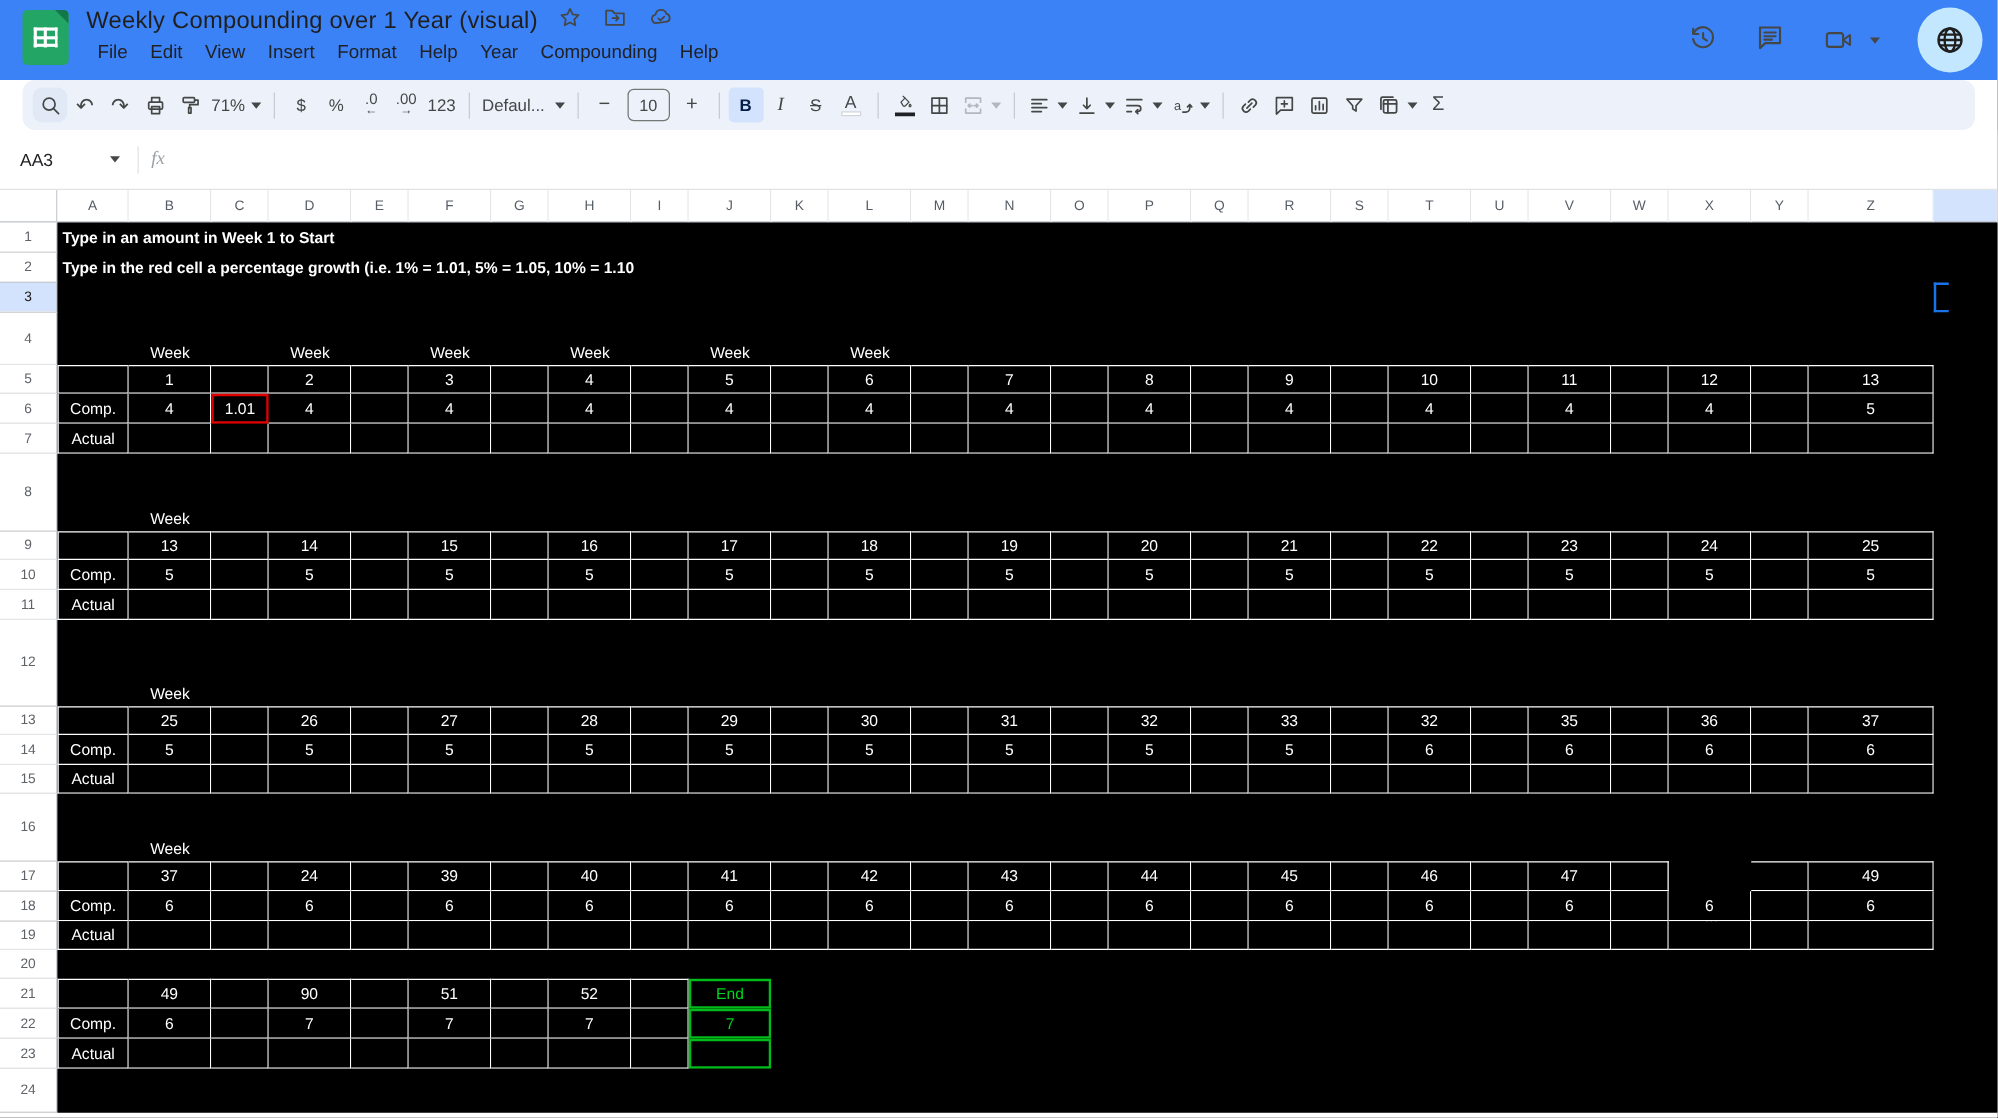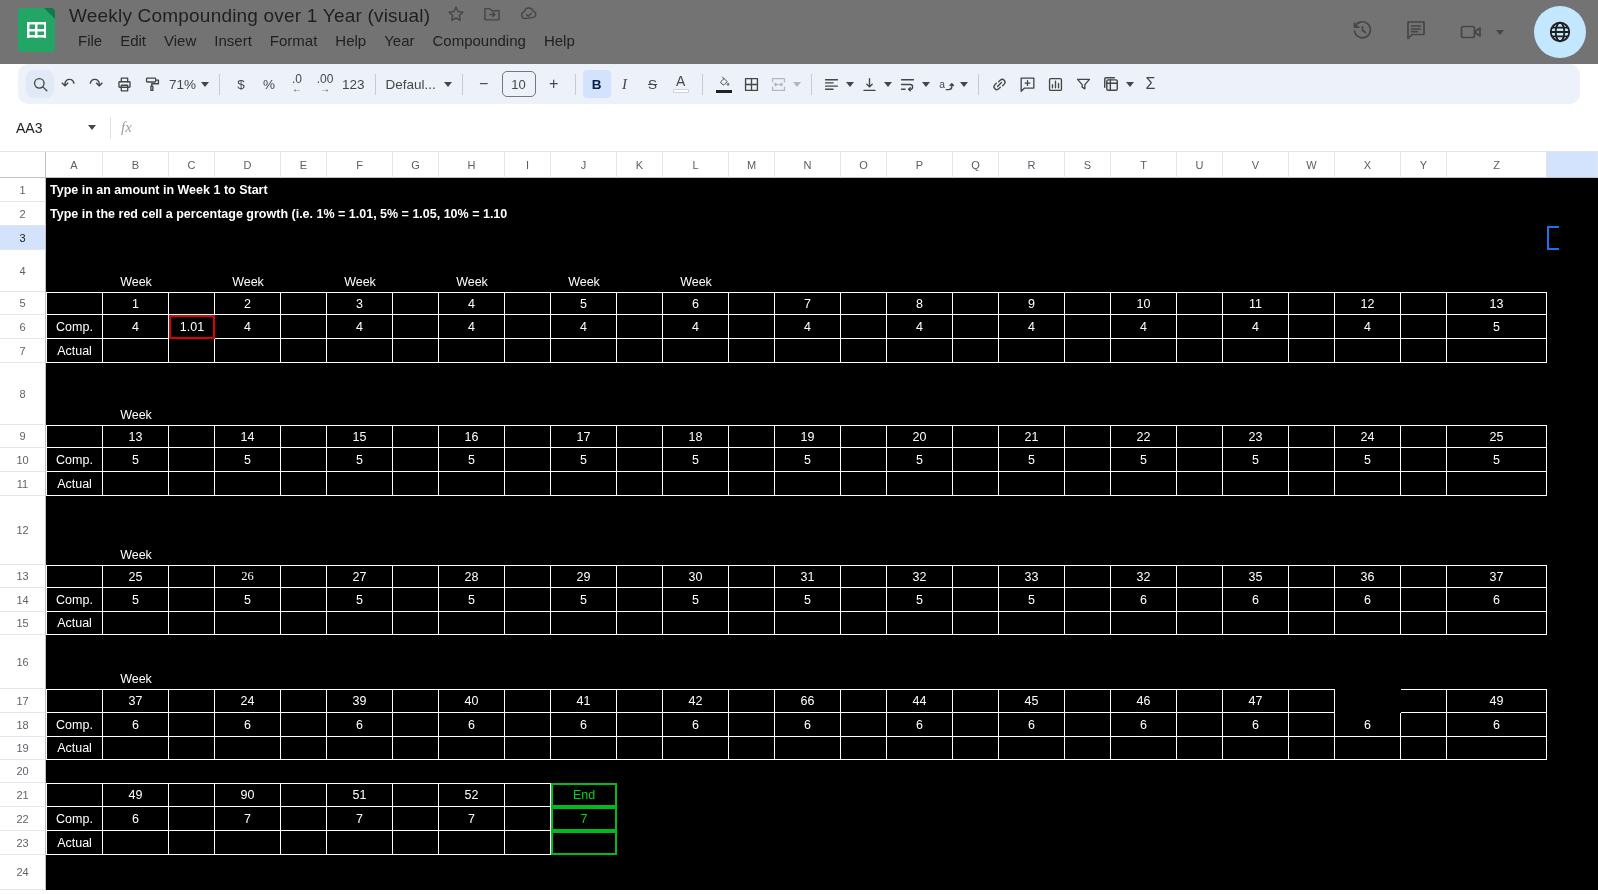--- a/index.html
+++ b/index.html
@@ -1,21 +1,21 @@
 <!DOCTYPE html>
 <html><head>
 <meta charset="utf-8">
 <style>
   * { box-sizing: border-box; margin: 0; padding: 0; }
   html,body { width:1598px; height:894px; overflow:hidden; background:#fff;
               font-family:"Liberation Sans", sans-serif; }
   svg { stroke:#444746; fill:none; stroke-width:1.7; stroke-linecap:round; stroke-linejoin:round; }
 
   
-  .topbar { height:64px; position:relative; background:#737373; display:flex; }
+  .topbar { height:64px; position:relative; background:#3b82f6; display:flex; }
   .logo { width:37px; height:44px; margin:8px 14px 0 18px; background:#23a566; border-radius:4px; position:relative; }
   .logo .fold { position:absolute; top:0; right:0; width:11px; height:11px; background:#12774a; border-radius:0 4px 0 0;
                 clip-path:polygon(0 0,100% 100%,100% 0); }
   .logo .grid2 { position:absolute; left:9px; top:14px; width:19px; height:16px;
                  background:
                    linear-gradient(#fff,#fff) 0 0/100% 2.5px no-repeat,
                    linear-gradient(#fff,#fff) 0 6.5px/100% 2.5px no-repeat,
                    linear-gradient(#fff,#fff) 0 13px/100% 2.5px no-repeat,
                    linear-gradient(#fff,#fff) 0 0/2.5px 100% no-repeat,
                    linear-gradient(#fff,#fff) 8px 0/2.5px 100% no-repeat,
@@ -700,21 +700,21 @@
       <div class="cell" style="width: 66px;"></div>
       <div class="cell" style="width: 46px;"></div>
       <div class="cell" style="width: 100px;"></div>
       <div class="cell fill"></div>
     </div>
     <div class="grow" style="height: 23px;">
       <div class="rh">13</div>
       <div class="cell b b-top b-left" style="width: 57px;"></div>
       <div class="cell b b-top" style="width: 66px;">25</div>
       <div class="cell b b-top" style="width: 46px;"></div>
-      <div class="cell b b-top" style="width: 66px; font-family: Liberation Serif, serif;">26</div>
+      <div class="cell b b-top" style="width: 66px;">26</div>
       <div class="cell b b-top" style="width: 46px;"></div>
       <div class="cell b b-top" style="width: 66px;">27</div>
       <div class="cell b b-top" style="width: 46px;"></div>
       <div class="cell b b-top" style="width: 66px;">28</div>
       <div class="cell b b-top" style="width: 46px;"></div>
       <div class="cell b b-top" style="width: 66px;">29</div>
       <div class="cell b b-top" style="width: 46px;"></div>
       <div class="cell b b-top" style="width: 66px;">30</div>
       <div class="cell b b-top" style="width: 46px;"></div>
       <div class="cell b b-top" style="width: 66px;">31</div>
@@ -830,21 +830,21 @@
       <div class="cell b b-top" style="width: 66px;">24</div>
       <div class="cell b b-top" style="width: 46px;"></div>
       <div class="cell b b-top" style="width: 66px;">39</div>
       <div class="cell b b-top" style="width: 46px;"></div>
       <div class="cell b b-top" style="width: 66px;">40</div>
       <div class="cell b b-top" style="width: 46px;"></div>
       <div class="cell b b-top" style="width: 66px;">41</div>
       <div class="cell b b-top" style="width: 46px;"></div>
       <div class="cell b b-top" style="width: 66px;">42</div>
       <div class="cell b b-top" style="width: 46px;"></div>
-      <div class="cell b b-top" style="width: 66px;">66</div>
+      <div class="cell b b-top" style="width: 66px;">43</div>
       <div class="cell b b-top" style="width: 46px;"></div>
       <div class="cell b b-top" style="width: 66px;">44</div>
       <div class="cell b b-top" style="width: 46px;"></div>
       <div class="cell b b-top" style="width: 66px;">45</div>
       <div class="cell b b-top" style="width: 46px;"></div>
       <div class="cell b b-top" style="width: 66px;">46</div>
       <div class="cell b b-top" style="width: 46px;"></div>
       <div class="cell b b-top" style="width: 66px;">47</div>
       <div class="cell b b-top" style="width: 46px;"></div>
       <div class="cell b b-top" style="width: 66px; margin-top: 44px;">48</div>

